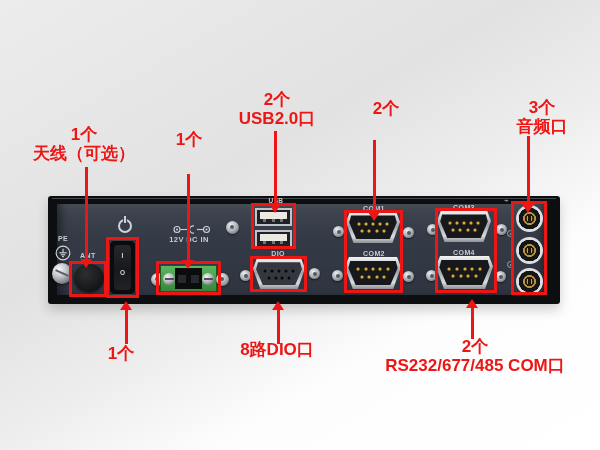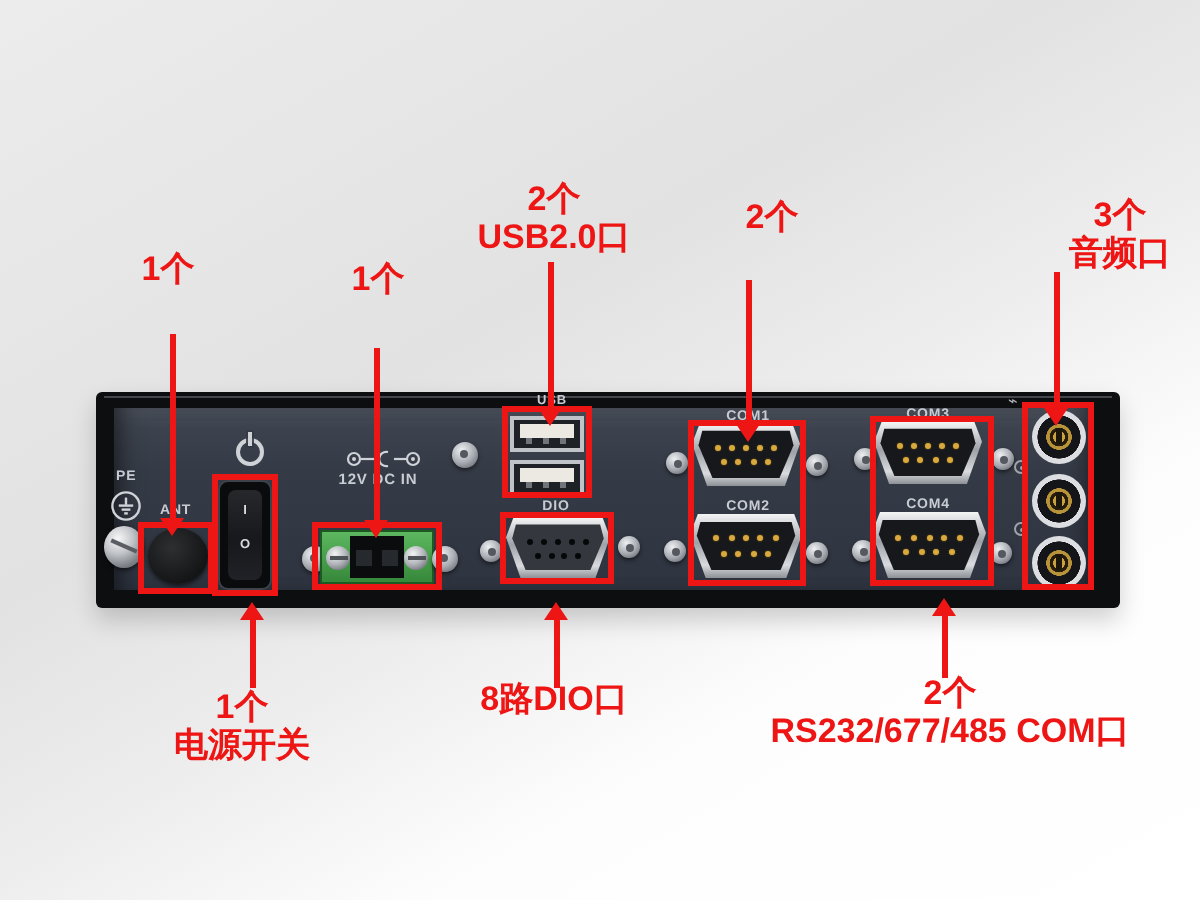--- a/index.html
+++ b/index.html
@@ -77,38 +77,38 @@
   .ant-cap{position:absolute; left:74px; top:264px; width:30px; height:28px; border-radius:50%;
            background:radial-gradient(circle at 40% 35%,#2e2f31,#141516 70%); box-shadow:0 1px 2px rgba(0,0,0,.6);}
 </style>
 </head>
 <body>
 
 <div class="stage">
 
   <div class="ann" style="left:84px;top:125px;">
     <div>1个</div>
+    <div>天线（可选）</div>
   </div>
   <div class="ann" style="left:189px;top:130px;">
     <div>1个</div>
   </div>
   <div class="ann" style="left:277px;top:90px;">
     <div>2个</div>
     <div>USB2.0口</div>
   </div>
   <div class="ann" style="left:386px;top:99px;">
     <div>2个</div>
   </div>
-  <div class="ann" style="left:560px;top:98px;">
+  <div class="ann" style="left:542px;top:98px;">
     <div>3个</div>
     <div>音频口</div>
   </div>
   <div class="ann" style="left:121px;top:344px;">
     <div>1个</div>
-    <div>电源开关</div>
   </div>
   <div class="ann" style="left:277px;top:340px;">
     <div>8路DIO口</div>
   </div>
   <div class="ann" style="left:475px;top:337px;">
     <div>2个</div>
     <div>RS232/677/485 COM口</div>
   </div>
 
   <div class="chassis"></div>

